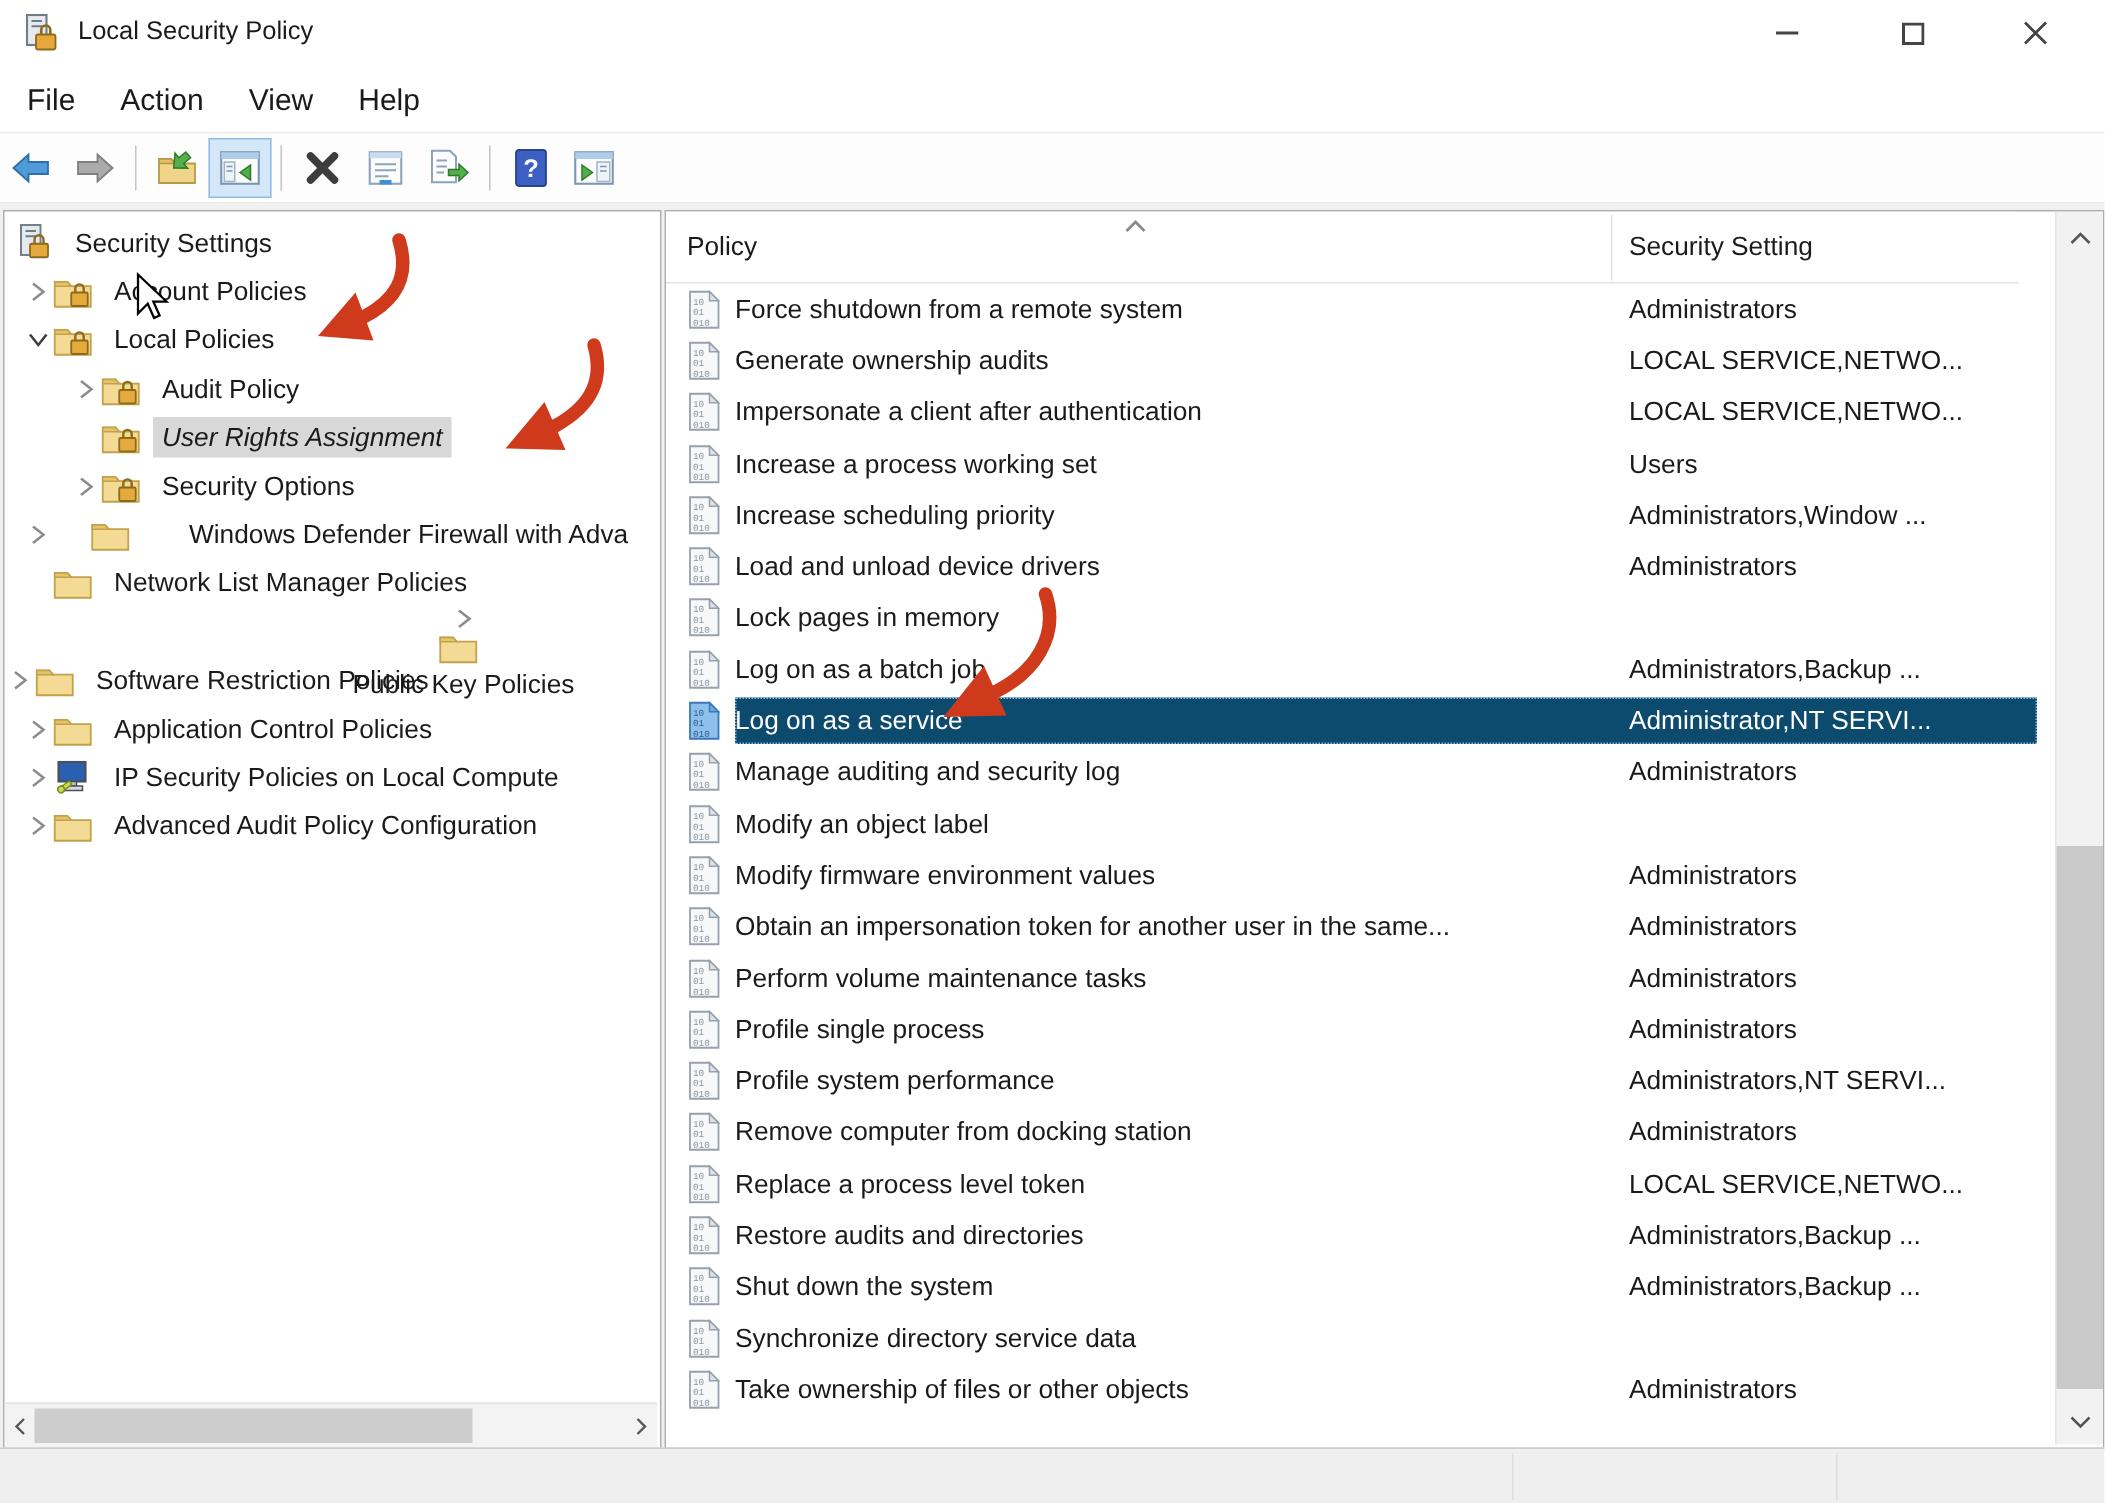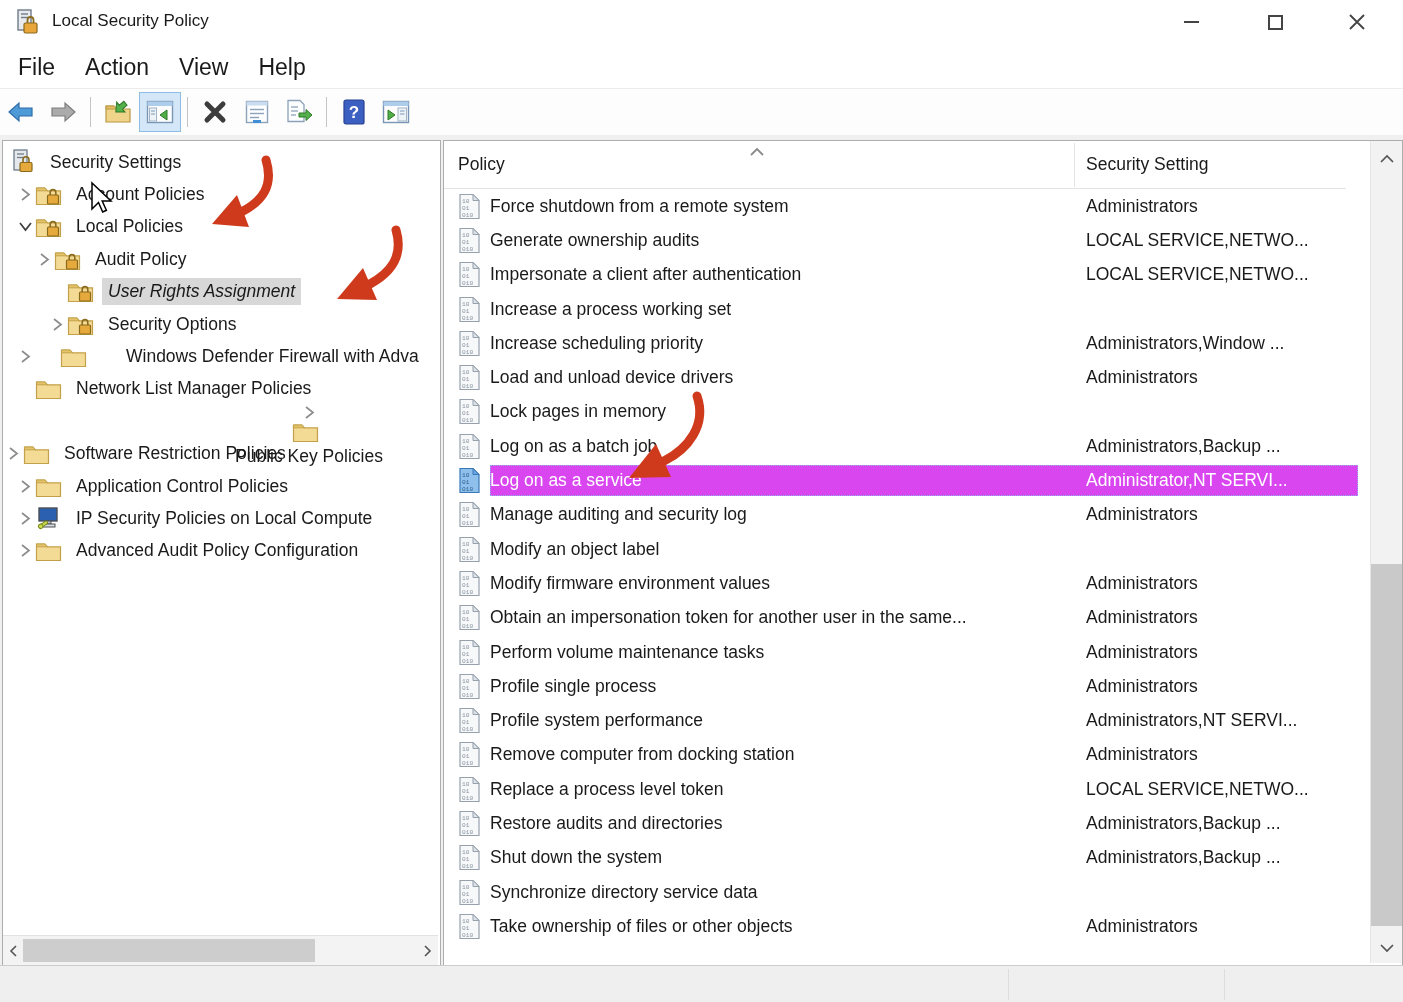--- a/index.html
+++ b/index.html
@@ -9,21 +9,21 @@
     -webkit-font-smoothing:antialiased;
   }
   
   .titlebar{position:absolute;left:0;top:0;width:1403px;height:46px;background:#fff;}
   .app-icon{position:absolute;left:14px;top:9px;}
   .title-text{position:absolute;left:52px;top:11px;font-size:17px;}
   .win-btn{position:absolute;top:2px;width:46px;height:40px;display:flex;align-items:center;justify-content:center;}
   .wb-min{left:1168px;} .wb-max{left:1252px;} .wb-close{left:1334px;}
   
   .menubar{position:absolute;left:0;top:46px;width:1403px;height:42px;display:flex;align-items:center;background:#fff;}
-  .menu-item{font-size:23px;padding:4px 15px;}
+  .menu-item{font-size:20px;padding:4px 15px;}
   .menu-item:first-child{margin-left:3px;}
   
   .toolbar{position:absolute;left:0;top:88px;width:1403px;height:46px;background:#fdfdfd;
     border-top:1px solid #ececec;border-bottom:1px solid #cfcfcf;display:flex;align-items:center;}
   .tb-btn{width:40px;height:38px;display:flex;align-items:center;justify-content:center;border:1px solid transparent;}
   .tb-btn.active{background:#d3e7f8;border:1px solid #8ebce6;}
   .tb-sep{width:1px;height:30px;background:#c4c4c4;margin:0 6px;flex:none;}
   
   .content-bg{position:absolute;left:0;top:135px;width:1403px;height:830px;background:#f0f0f0;}
   .left-pane{position:absolute;left:2px;top:140px;width:437px;height:824px;background:#fff;border:1px solid #adadad;overflow:hidden;}
@@ -44,21 +44,21 @@
   .col-label{position:absolute;top:13px;font-size:17.5px;}
   .col-policy{left:14px;} .col-setting{left:642px;}
   .col-div{position:absolute;left:630px;top:2px;width:1px;height:44px;background:#e4e4e4;}
   .sort-chevron{position:absolute;left:305px;top:2px;}
   .rows{position:absolute;left:0;top:48px;width:924px;}
   .list-row{height:34.3px;display:flex;align-items:center;padding-left:14px;font-size:17.5px;}
   .row-icon{flex:none;margin-right:9px;display:flex;}
   .row-body{display:flex;align-items:center;height:31px;width:868px;}
   .cell-policy{width:596px;white-space:nowrap;overflow:hidden;}
   .cell-setting{flex:1;white-space:nowrap;overflow:hidden;}
-  .list-row.sel .row-body{background:#d946ef;color:#fff;outline:1px dotted #8ab9e7;outline-offset:-1px;}
+  .list-row.sel .row-body{background:#0c4a6e;color:#fff;outline:1px dotted #8ab9e7;outline-offset:-1px;}
   
   .v-scroll{position:absolute;right:0;top:0;width:31px;height:822px;background:#f2f2f2;border-left:1px solid #e6e6e6;}
   .v-arrow{position:absolute;left:0;width:31px;height:30px;display:flex;align-items:center;justify-content:center;}
   .v-up{top:2px;} .v-down{bottom:0;}
   .v-thumb{position:absolute;left:0;top:423px;width:31px;height:362px;background:#c9c9c9;}
   
   .statusbar{position:absolute;left:0;top:965px;width:1403px;height:37px;background:#efefef;border-top:1px solid #cccccc;}
   .sb-div{position:absolute;top:3px;width:1px;height:31px;background:#dddddd;}
   
   .annot{position:absolute;left:0;top:0;width:1403px;height:1002px;pointer-events:none;z-index:60;}
@@ -233,21 +233,21 @@
         <span class="tree-icon">
           <svg width="27" height="23" viewBox="0 0 27 23">
             <path d="M1.5 5 h8.5 l2.5 2.8 h13 v13.7 h-24 z" fill="#f3da95" stroke="#c3a14a" stroke-width="1.2"></path>
             <path d="M1.5 5 h8.5 l2.5 2.8 h-11 z" fill="#e4c468" stroke="#c3a14a" stroke-width="1"></path>
             <rect x="12.5" y="12" width="11" height="9" rx="1" fill="#e6a93c" stroke="#8a6a1c" stroke-width="1.2"></rect>
             <path d="M15.2 12 v-2.6 a2.8 2.8 0 0 1 5.6 0 V12" fill="none" stroke="#8a6a1c" stroke-width="1.6"></path>
           </svg>
         </span>
         <span class="tree-label">Local Policies</span>
       </div>
-      <div class="tree-row" style="padding-left: 31px; text-align: right;">
+      <div class="tree-row" style="padding-left: 44px; text-align: right;">
         <span class="chev-box">
           <svg width="11" height="15" viewBox="0 0 11 15">
             <polyline points="2,2 9,7.5 2,13" fill="none" stroke="#8c8c8c" stroke-width="1.7"></polyline>
           </svg>
         </span>
         <span class="tree-icon">
           <svg width="27" height="23" viewBox="0 0 27 23">
             <path d="M1.5 5 h8.5 l2.5 2.8 h13 v13.7 h-24 z" fill="#f3da95" stroke="#c3a14a" stroke-width="1.2"></path>
             <path d="M1.5 5 h8.5 l2.5 2.8 h-11 z" fill="#e4c468" stroke="#c3a14a" stroke-width="1"></path>
             <rect x="12.5" y="12" width="11" height="9" rx="1" fill="#e6a93c" stroke="#8a6a1c" stroke-width="1.2"></rect>
@@ -461,20 +461,21 @@
           <svg width="23" height="27" viewBox="0 0 23 27">
             <path d="M2 1.5 h13 l6 6 v18 H2 z" fill="#f6f8fa" stroke="#97a1ac" stroke-width="1.2"></path>
             <path d="M15 1.5 l6 6 h-6 z" fill="#dde3e9" stroke="#97a1ac" stroke-width="1"></path>
             <text x="4" y="10" font-size="6.2" font-family="Liberation Mono, monospace" fill="#8b95a1">10</text>
             <text x="4" y="17" font-size="6.2" font-family="Liberation Mono, monospace" fill="#8b95a1">01</text>
             <text x="4" y="24" font-size="6.2" font-family="Liberation Mono, monospace" fill="#8b95a1">010</text>
           </svg>
         </span>
         <span class="row-body">
           <span class="cell-policy">Increase a process working set</span>
+          <span class="cell-setting">Users</span>
         </span>
       </div>
       <div class="list-row">
         <span class="row-icon">
           <svg width="23" height="27" viewBox="0 0 23 27">
             <path d="M2 1.5 h13 l6 6 v18 H2 z" fill="#f6f8fa" stroke="#97a1ac" stroke-width="1.2"></path>
             <path d="M15 1.5 l6 6 h-6 z" fill="#dde3e9" stroke="#97a1ac" stroke-width="1"></path>
             <text x="4" y="10" font-size="6.2" font-family="Liberation Mono, monospace" fill="#8b95a1">10</text>
             <text x="4" y="17" font-size="6.2" font-family="Liberation Mono, monospace" fill="#8b95a1">01</text>
             <text x="4" y="24" font-size="6.2" font-family="Liberation Mono, monospace" fill="#8b95a1">010</text>

